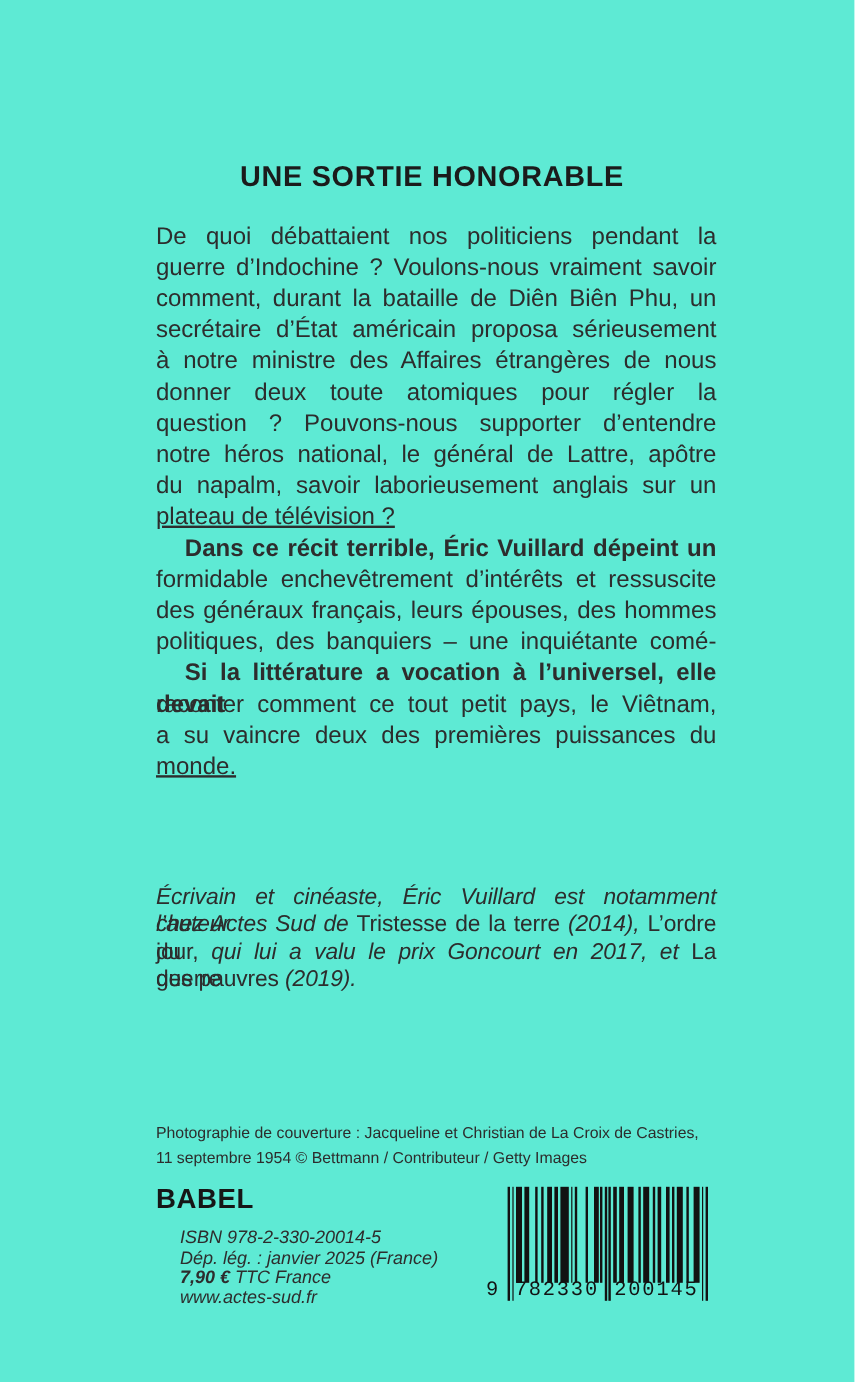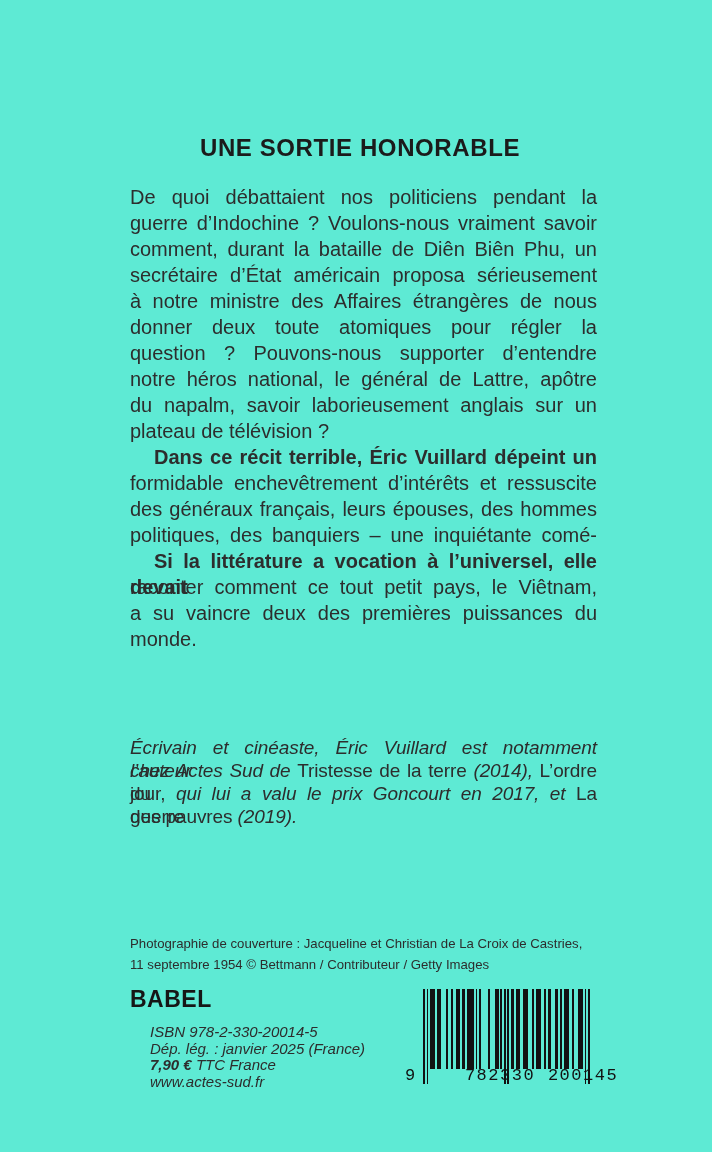--- a/index.html
+++ b/index.html
@@ -29,21 +29,21 @@
     top: 184px;
     width: 467px;
     font-size: 20px;
     line-height: 26px;
   }
   .synopsis .line {
     height: 26px;
     text-align: justify;
     text-align-last: justify;
   }
-  .synopsis .line.last { text-align-last: left; }
+  .synopsis .line.last { text-align-last: left; text-decoration: underline; }
   .synopsis .line.indent { text-indent: 24px; font-weight: bold; }
   .bio {
     position: absolute;
     left: 130px;
     top: 736px;
     width: 467px;
     font-size: 19px;
     line-height: 23px;
     font-style: italic;
     letter-spacing: -0.1px;
@@ -103,21 +103,20 @@
     color: #121212;
   }
   .bc-group {
     position: absolute;
     top: 77px;
     font-family: "Liberation Mono", monospace;
     font-size: 17px;
     letter-spacing: 1.5px;
     color: #121212;
     text-align: center;
-    padding-left: 36px;
   }
   .g1 { left: 4px; width: 74px; }
   .g2 { left: 88px; width: 72px; }
 </style>
 </head>
 <body>
 
 <div class="cover">
 
   <h1 class="title">UNE SORTIE HONORABLE</h1>

